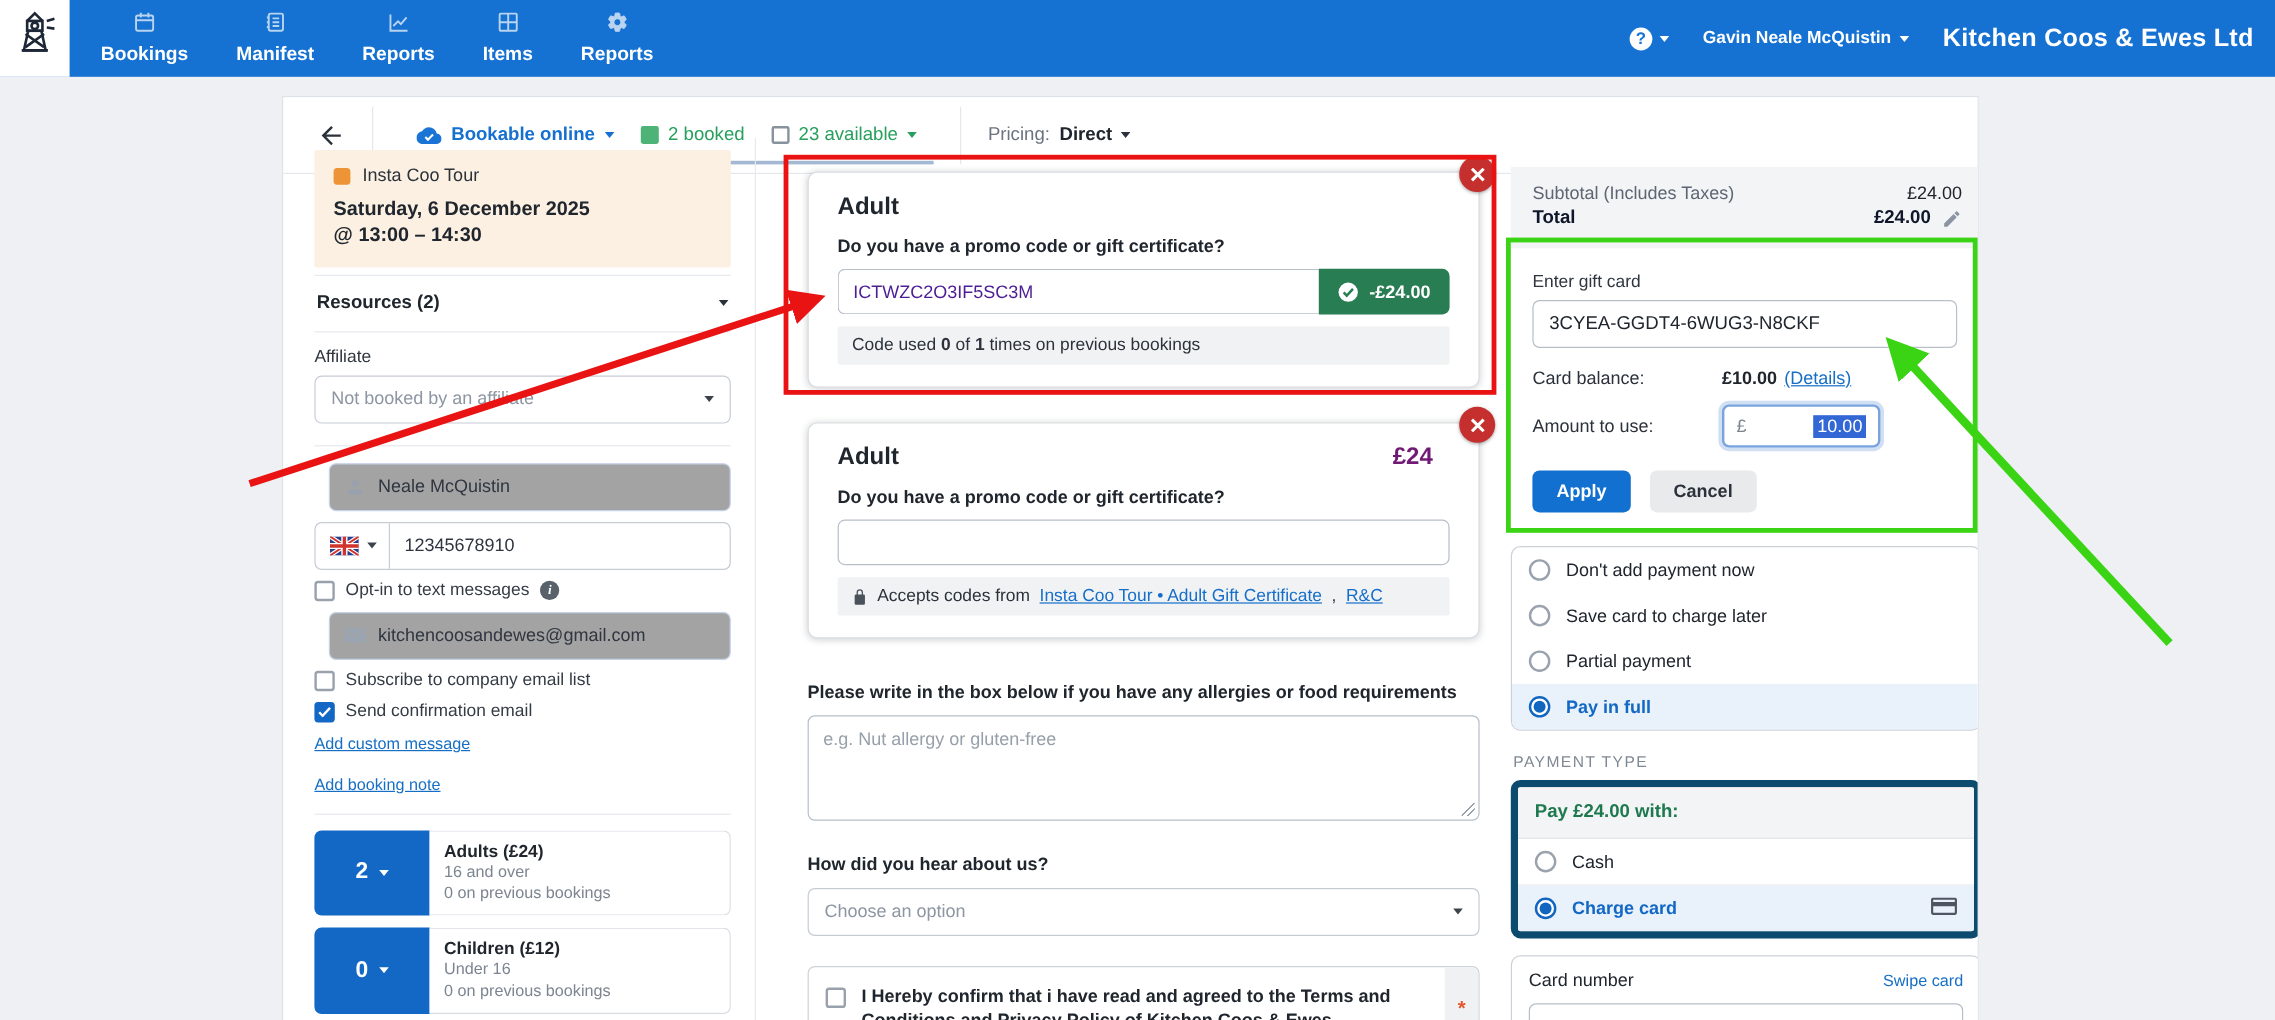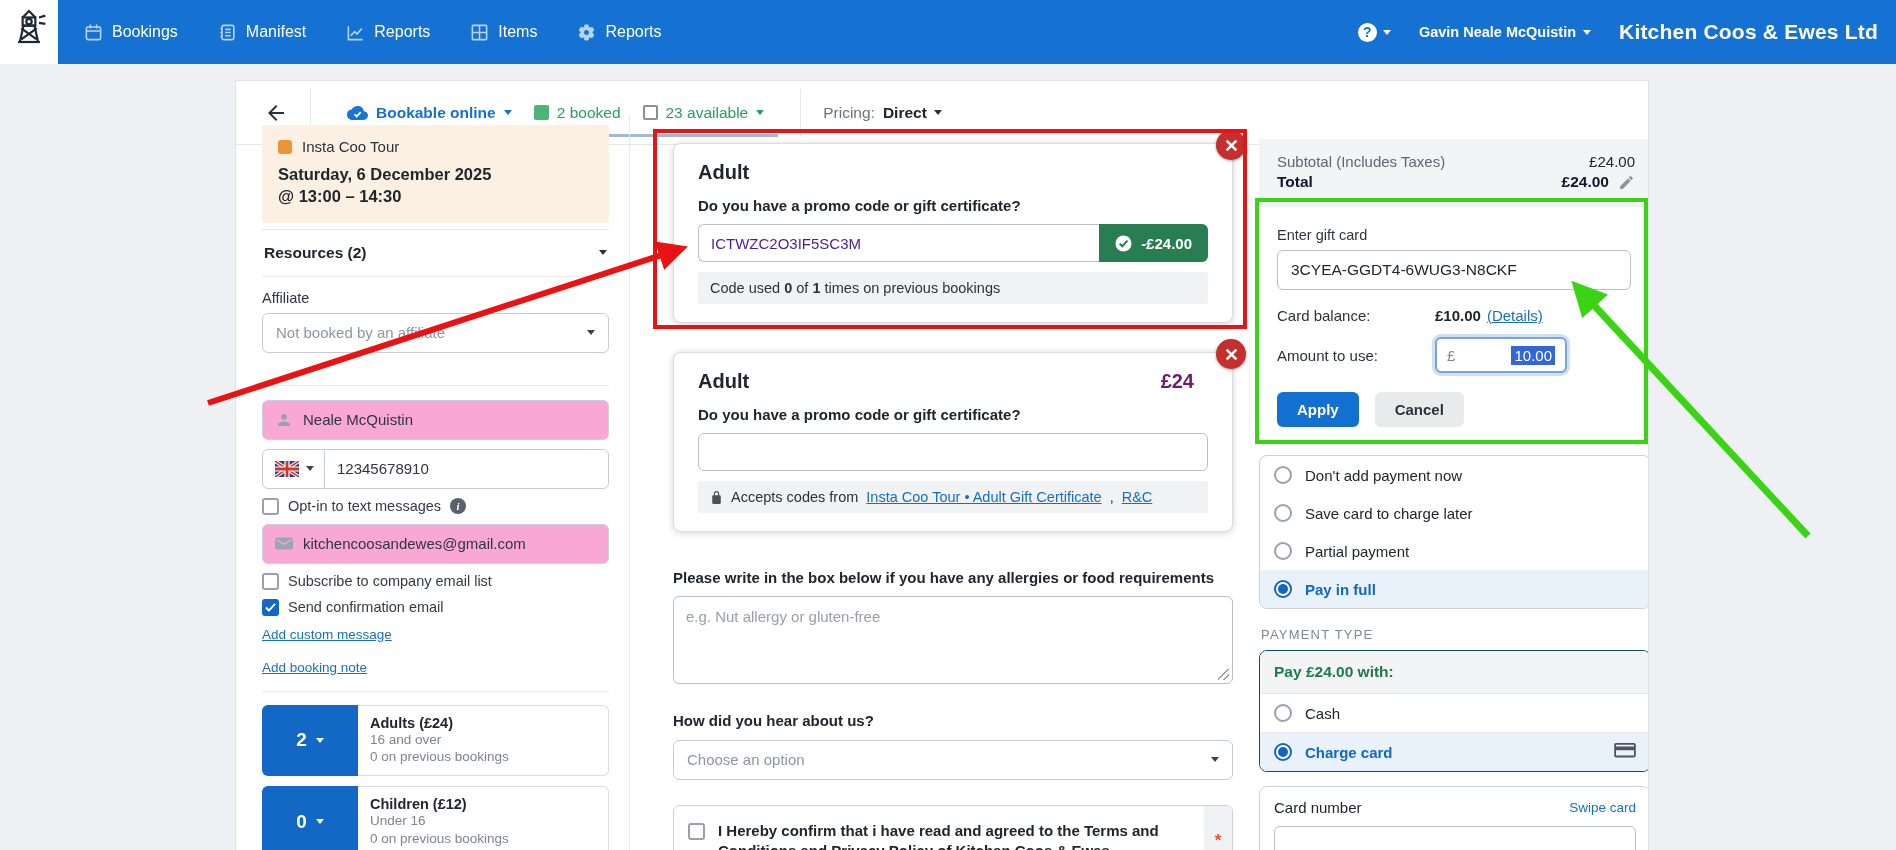--- a/index.html
+++ b/index.html
@@ -4,21 +4,21 @@
 <style>
 *{box-sizing:border-box;margin:0;padding:0;}
 html,body{background:#e7eaee;}
 body{font-family:"Liberation Sans", sans-serif;}
 .screen{position:relative;width:1896px;height:850px;overflow:hidden;background:#eef0f3;}
 
 
 .topnav{position:absolute;top:0;left:0;width:100%;height:64px;background:#1571d2;display:flex;align-items:center;}
 .logo-tile{width:58px;height:64px;background:#fff;display:flex;align-items:center;justify-content:center;flex-shrink:0;}
 .nav-items{display:flex;align-items:center;gap:40px;margin-left:26px;}
-.nav-item{display:flex;align-items:center;gap:9px;color:#fff;font-weight:normal;font-size:16px;cursor:pointer;}
+.nav-item{display:flex;align-items:center;gap:9px;color:#fff;font-weight:bold;font-size:16px;cursor:pointer;flex-direction:column;}
 .nav-item svg{stroke:#b9d4f0;}
 .nav-right{margin-left:auto;display:flex;align-items:center;gap:28px;padding-right:18px;color:#fff;}
 .help-wrap{display:flex;align-items:center;gap:6px;}
 .help-circle{width:19px;height:19px;border-radius:50%;background:#fff;color:#1571d2;font-weight:bold;font-size:14px;display:flex;align-items:center;justify-content:center;}
 .nav-user{display:flex;align-items:center;gap:7px;font-weight:bold;font-size:14.5px;}
 .nav-company{font-weight:bold;font-size:21px;letter-spacing:.2px;}
 .car{display:inline-block;width:0;height:0;border-left:4.5px solid transparent;border-right:4.5px solid transparent;border-top:5.5px solid currentColor;}
 
 
 .page-card{position:absolute;left:235px;top:80px;width:1414px;bottom:0;background:#fff;border:1px solid #dfe3e8;border-bottom:none;overflow:hidden;}
@@ -35,27 +35,27 @@
 .pricing .plabel{color:#6a737f;}
 .pricing .pvalue{color:#20262e;font-weight:bold;display:flex;align-items:center;gap:7px;}
 
 
 .col-left{position:absolute;left:0;top:34px;bottom:0;width:394px;border-right:1px solid #e6e9ed;padding:10px 20px 0 26px;}
 .event-box{background:#fcf0e2;border-radius:2px;padding:13px 16px 15px;}
 .event-title{display:flex;align-items:center;gap:10px;font-size:15px;color:#2b323b;}
 .event-dot{width:14px;height:14px;background:#ed9436;border-radius:3px;flex-shrink:0;}
 .event-date{font-weight:bold;font-size:16.5px;margin-top:8px;line-height:1.35;color:#20262e;}
 .resources-row{display:flex;justify-content:space-between;align-items:center;padding:14px 2px;margin-top:6px;border-top:1px solid #e6e9ed;border-bottom:1px solid #e6e9ed;font-weight:bold;font-size:15.5px;color:#20262e;cursor:pointer;}
-.affiliate{padding:13px 0 32px;border-bottom:1px solid #e6e9ed;}
+.affiliate{padding:13px 0 18px;border-bottom:1px solid #e6e9ed;}
 .f-label{display:block;font-size:14.5px;color:#2f3640;margin-bottom:7px;}
 .select{height:40px;border:1px solid #c6ccd4;border-radius:6px;display:flex;align-items:center;justify-content:space-between;padding:0 13px;color:#8d96a2;font-size:15px;background:#fff;cursor:pointer;}
 .select .car{color:#3c434c;}
 .customer{padding-top:14px;}
 .field{display:flex;align-items:center;height:40px;border:1px solid #c6ccd4;border-radius:6px;margin-bottom:9px;background:#fff;font-size:15px;color:#2f3640;overflow:hidden;}
-.field.filled{background:#f9a8d4;border-color:#c5d1e9;}
+.field.filled{background:#a3a3a3;border-color:#c5d1e9;margin-left:12px;}
 .field .ficon{padding:0 10px 0 12px;display:flex;align-items:center;}
 .flag-cell{display:flex;align-items:center;gap:7px;padding:0 10px 0 12px;height:100%;border-right:1px solid #c6ccd4;cursor:pointer;}
 .flag-cell .car{color:#3c434c;}
 .phone-num{padding-left:12px;}
 .check-row{display:flex;align-items:center;gap:9px;margin:9px 0;font-size:14.5px;color:#343b44;}
 .cb{width:17px;height:17px;border:2px solid #98a1ac;border-radius:3px;background:#fff;flex-shrink:0;display:flex;align-items:center;justify-content:center;cursor:pointer;}
 .cb.checked{background:#1268c4;border-color:#1268c4;}
 .info-dot{width:16px;height:16px;border-radius:50%;background:#59616b;color:#fff;font-size:11px;font-weight:bold;font-style:italic;display:flex;align-items:center;justify-content:center;font-family:"Liberation Serif",serif;}
 .link{color:#166fc4;text-decoration:underline;font-size:13.5px;cursor:pointer;display:inline-block;}
 .note-link{margin-top:17px;}
@@ -113,21 +113,21 @@
 .btn{border:none;border-radius:6px;padding:9px 20px;font-weight:bold;font-size:15px;cursor:pointer;font-family:"Liberation Sans",sans-serif;}
 .btn-primary{background:#1270d1;color:#fff;}
 .btn-gray{background:#e9eaec;color:#2b323b;}
 .radio-box{margin-top:8px;border:1px solid #cdd2d9;border-radius:8px;overflow:hidden;background:#fff;}
 .radio-row{display:flex;align-items:center;gap:13px;padding:10px 14px;font-size:15px;color:#20262e;cursor:pointer;}
 .radio{width:18px;height:18px;border:2px solid #99a2ad;border-radius:50%;background:#fff;flex-shrink:0;position:relative;}
 .radio.sel{border-color:#1166c0;}
 .radio.sel::after{content:"";position:absolute;inset:2px;background:#1166c0;border-radius:50%;}
 .radio-row.sel{background:#e9f1fb;color:#1268c4;font-weight:bold;}
 .ptype-head{margin:18px 2px 8px;color:#7e8894;font-size:13px;letter-spacing:1.2px;}
-.pay-box{border:1px solid #0c4a6e;border-radius:8px;overflow:hidden;background:#fff;}
+.pay-box{border:6px solid #0c4a6e;border-radius:8px;overflow:hidden;background:#fff;}
 .pay-head{background:#f3f4f6;padding:12px 14px;color:#1e7a4e;font-weight:bold;font-size:15.5px;border-bottom:1px solid #e2e5e9;}
 .pay-row{display:flex;align-items:center;gap:13px;padding:10px 14px;font-size:15px;color:#20262e;cursor:pointer;}
 .pay-row.bordered{border-bottom:1px solid #e9ebee;}
 .pay-row.sel{background:#e9f1fb;color:#1268c4;font-weight:bold;}
 .cc-icon{margin-left:auto;display:flex;align-items:center;}
 .cardnum-box{margin-top:14px;border:1px solid #cdd2d9;border-radius:8px;padding:12px 14px;background:#fff;}
 .cardnum-head{display:flex;justify-content:space-between;align-items:center;}
 .cardnum-label{font-size:15px;color:#20262e;}
 .swipe-link{color:#166fc4;font-size:13.5px;cursor:pointer;}
 .cardnum-input{margin-top:10px;height:36px;border:1px solid #b7bfc9;border-radius:6px;background:#fff;}

